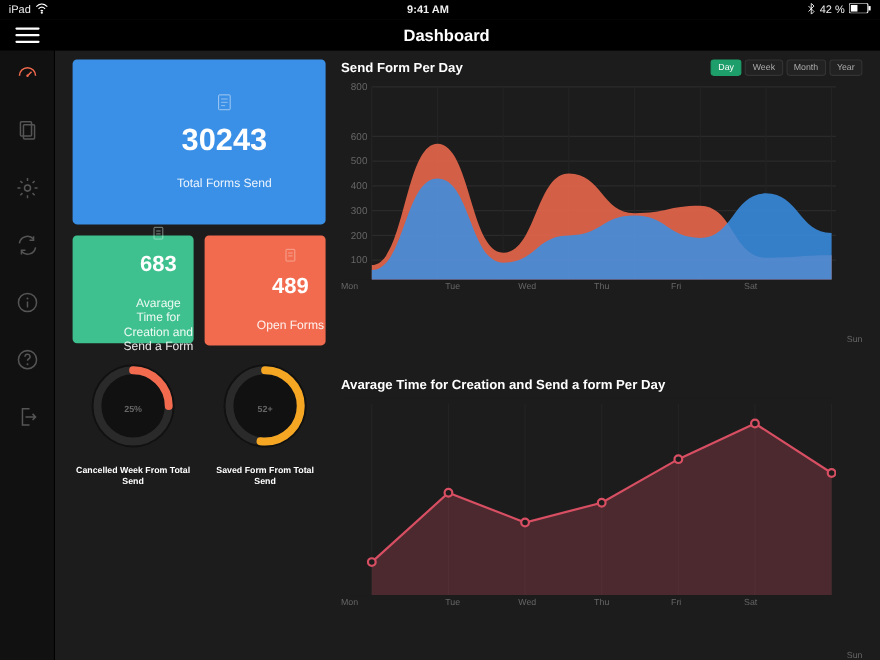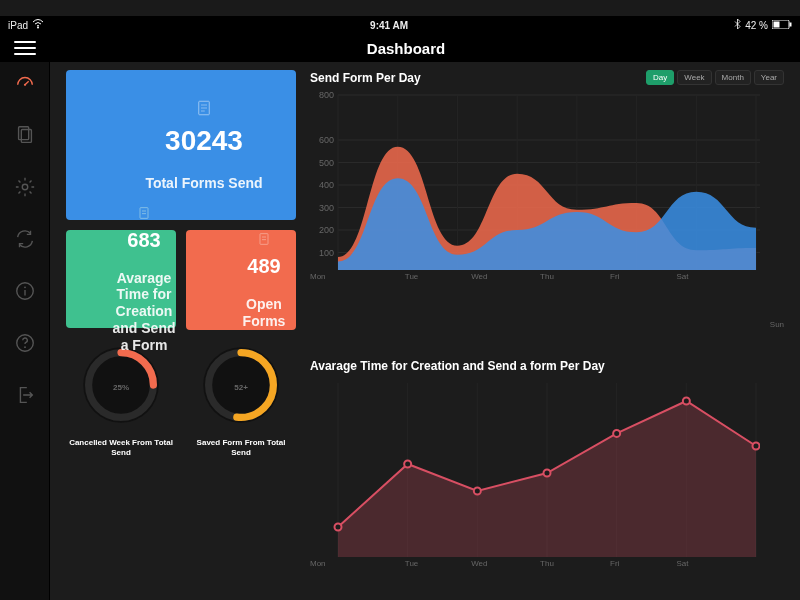--- a/index.html
+++ b/index.html
@@ -1,46 +1,46 @@
 <!DOCTYPE html>
 <html><head>
 <meta charset="utf-8">
 <style>
   * { box-sizing: border-box; margin: 0; padding: 0; }
   html, body { width: 800px; height: 600px; overflow: hidden; font-family: -apple-system, Helvetica, Arial, sans-serif; background: #1a1a1a; color: #fff; }
-  .statusbar { height: 18px; background: #000; display: flex; align-items: center; font-size: 10px; padding: 0 8px; color: #eee; margin-top: 16px; }
+  .statusbar { height: 18px; background: #000; display: flex; align-items: center; font-size: 10px; padding: 0 8px; color: #eee; }
   .sb-left { display: flex; gap: 4px; align-items: center; }
   .sb-center { flex: 1; text-align: center; font-weight: 600; }
   .sb-right { display: flex; gap: 4px; align-items: center; }
   .header { height: 28px; background: #000; display: flex; align-items: center; position: relative; }
   .hamburger { width: 22px; margin-left: 14px; display:flex; flex-direction:column; gap:4px; cursor: pointer;}
   .hamburger div { height:2px; background:#fff; border-radius:1px;}
   .title { position:absolute; left:12px; right:0; text-align:center; font-weight:700; font-size:15px; }
   .body { display:flex; height:554px; }
   .sidebar { width:50px; background:#111; border-right:1px solid #000; display:flex; flex-direction:column; align-items:center; padding-top:10px; gap:30px;}
   .side-icon { width:22px; height:22px; color:#555; cursor:pointer; }
   .side-icon.active { color:#f26b4e; }
   .content { flex:1; padding:8px 16px 0 16px; display:flex; gap:14px; background:#1c1c1c; overflow:hidden;}
   .left-col { width:230px; display:flex; flex-direction:column; gap:10px; }
   .card { border-radius:4px; text-align:center; color:#fff; display:flex; flex-direction:column; justify-content:center;padding-left:46px;}
   .card .ic { opacity:.7; margin-bottom:4px;}
   .card .num { font-weight:700; }
-  .card .lbl { font-size:14px; font-weight:700; opacity:.9; margin-top:18px; line-height:1.2;}
+  .card .lbl { font-size:11px; font-weight:400; opacity:.9; margin-top:18px; line-height:1.2;}
   .blue { background:#3a8fe6; height:150px; }
   .blue .num { font-size:28px; }
   .row2 { display:flex; gap:10px; }
   .green { background:#3fc18f; flex:1; height:98px; }
   .orange { background:#f26b4e; flex:1; height:100px; }
   .green .num,.orange .num{ font-size:20px;}
   .gauges { display:flex; gap:10px; }
   .gauge-box { flex:1; text-align:center; }
   .gauge { width:100%; height:90px; }
   .gauge-lbl { font-size:8px; font-weight:600; line-height:1.2; margin-top:4px;}
   .right-col { flex:1; display:flex; flex-direction:column; }
-  .chart-head { display:flex; align-items:center; margin-bottom:4px;}
+  .chart-head { display:flex; margin-bottom:4px;}
   .chart-title { font-size:12px; font-weight:700; }
   .seg { margin-left:auto; display:flex; gap:3px;}
   .seg button { font-size:8px; padding:2px 6px; border-radius:3px; border:1px solid #333; background:#222; color:#aaa; cursor:pointer;}
   .seg button.on { background:#1e9e6a; color:#fff; border-color:#1e9e6a;}
   .chart { background:#1c1c1c; }
   .axis-x { display:flex; font-size:8px; color:#666; margin-top:2px; }
   .axis-x span { flex:1; text-align:center;}
   .axis-x span:first-child{text-align:left;} .axis-x span:last-child{text-align:right;margin-top:48px;}
   svg text { font-size:9px; fill:#666; }
 </style>

